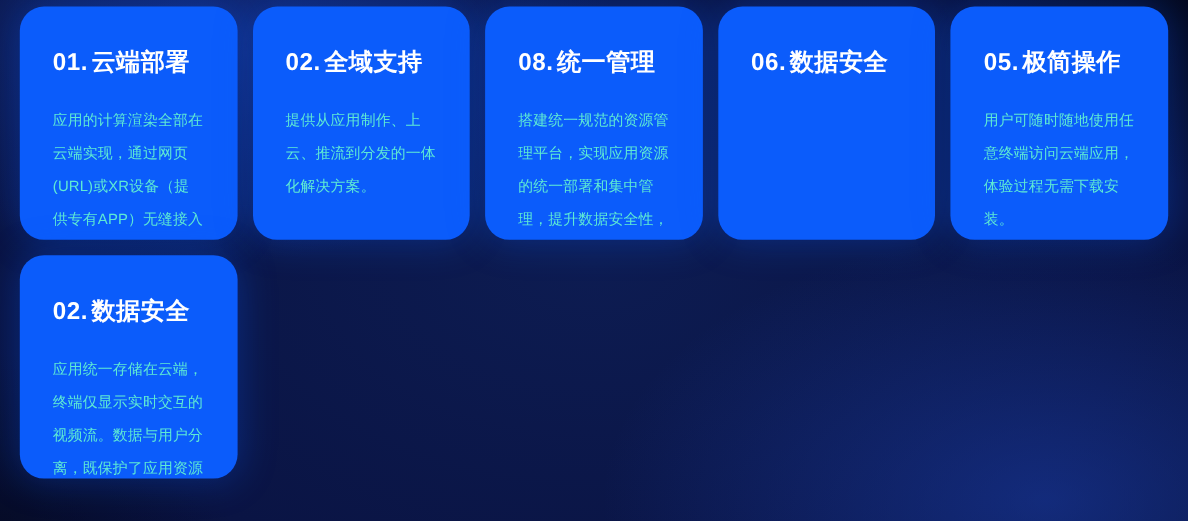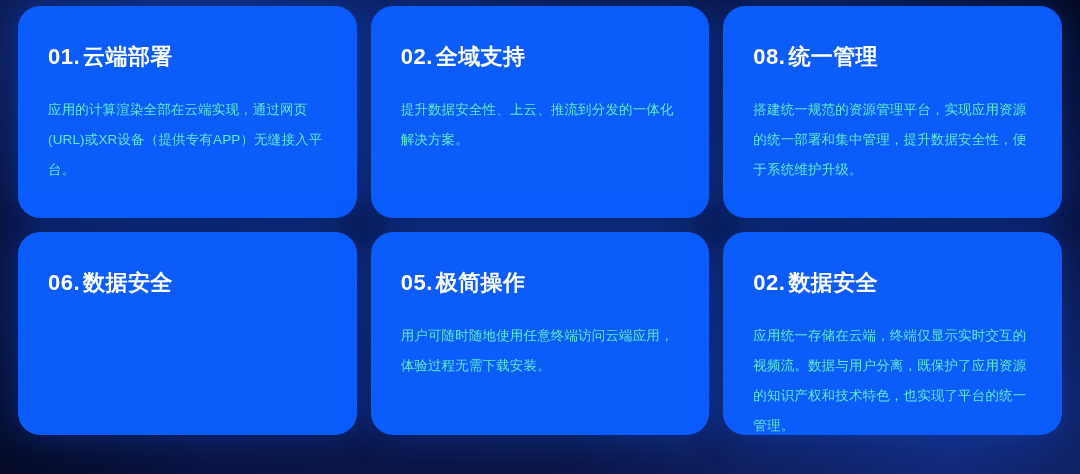--- a/index.html
+++ b/index.html
@@ -37,21 +37,21 @@
       radial-gradient(ellipse 300px 220px at 0% 100%, rgba(3,6,22,0.55) 0%, rgba(3,6,22,0.0) 70%);
   }
 
   .grid {
     position: absolute;
     left: 18px;
     top: 6px;
     width: 1044px;
     height: 452px;
     display: grid;
-    grid-template-columns: repeat(3, 1fr);
+    grid-template-columns: repeat(5, 1fr);
     grid-template-rows: 212px 203px;
     column-gap: 21px;
     row-gap: 37px;
     z-index: 2;
     gap: 14px;
   }
 
   .card {
     position: relative;
     background: #0b5cfb;
@@ -98,21 +98,21 @@
       <div class="card-title">
         <span class="num">01.</span><span class="name">云端部署</span>
       </div>
       <p class="card-body">应用的计算渲染全部在云端实现，通过网页(URL)或XR设备（提供专有APP）无缝接入平台。</p>
     </div>
 
     <div class="card">
       <div class="card-title">
         <span class="num">02.</span><span class="name">全域支持</span>
       </div>
-      <p class="card-body">提升数据安全性、上云、推流到分发的一体化解决方案。</p>
+      <p class="card-body">提供从应用制作、上云、推流到分发的一体化解决方案。</p>
     </div>
 
     <div class="card">
       <div class="card-title">
         <span class="num">08.</span><span class="name">统一管理</span>
       </div>
       <p class="card-body">搭建统一规范的资源管理平台，实现应用资源的统一部署和集中管理，提升数据安全性，便于系统维护升级。</p>
     </div>
 
     <div class="card">

